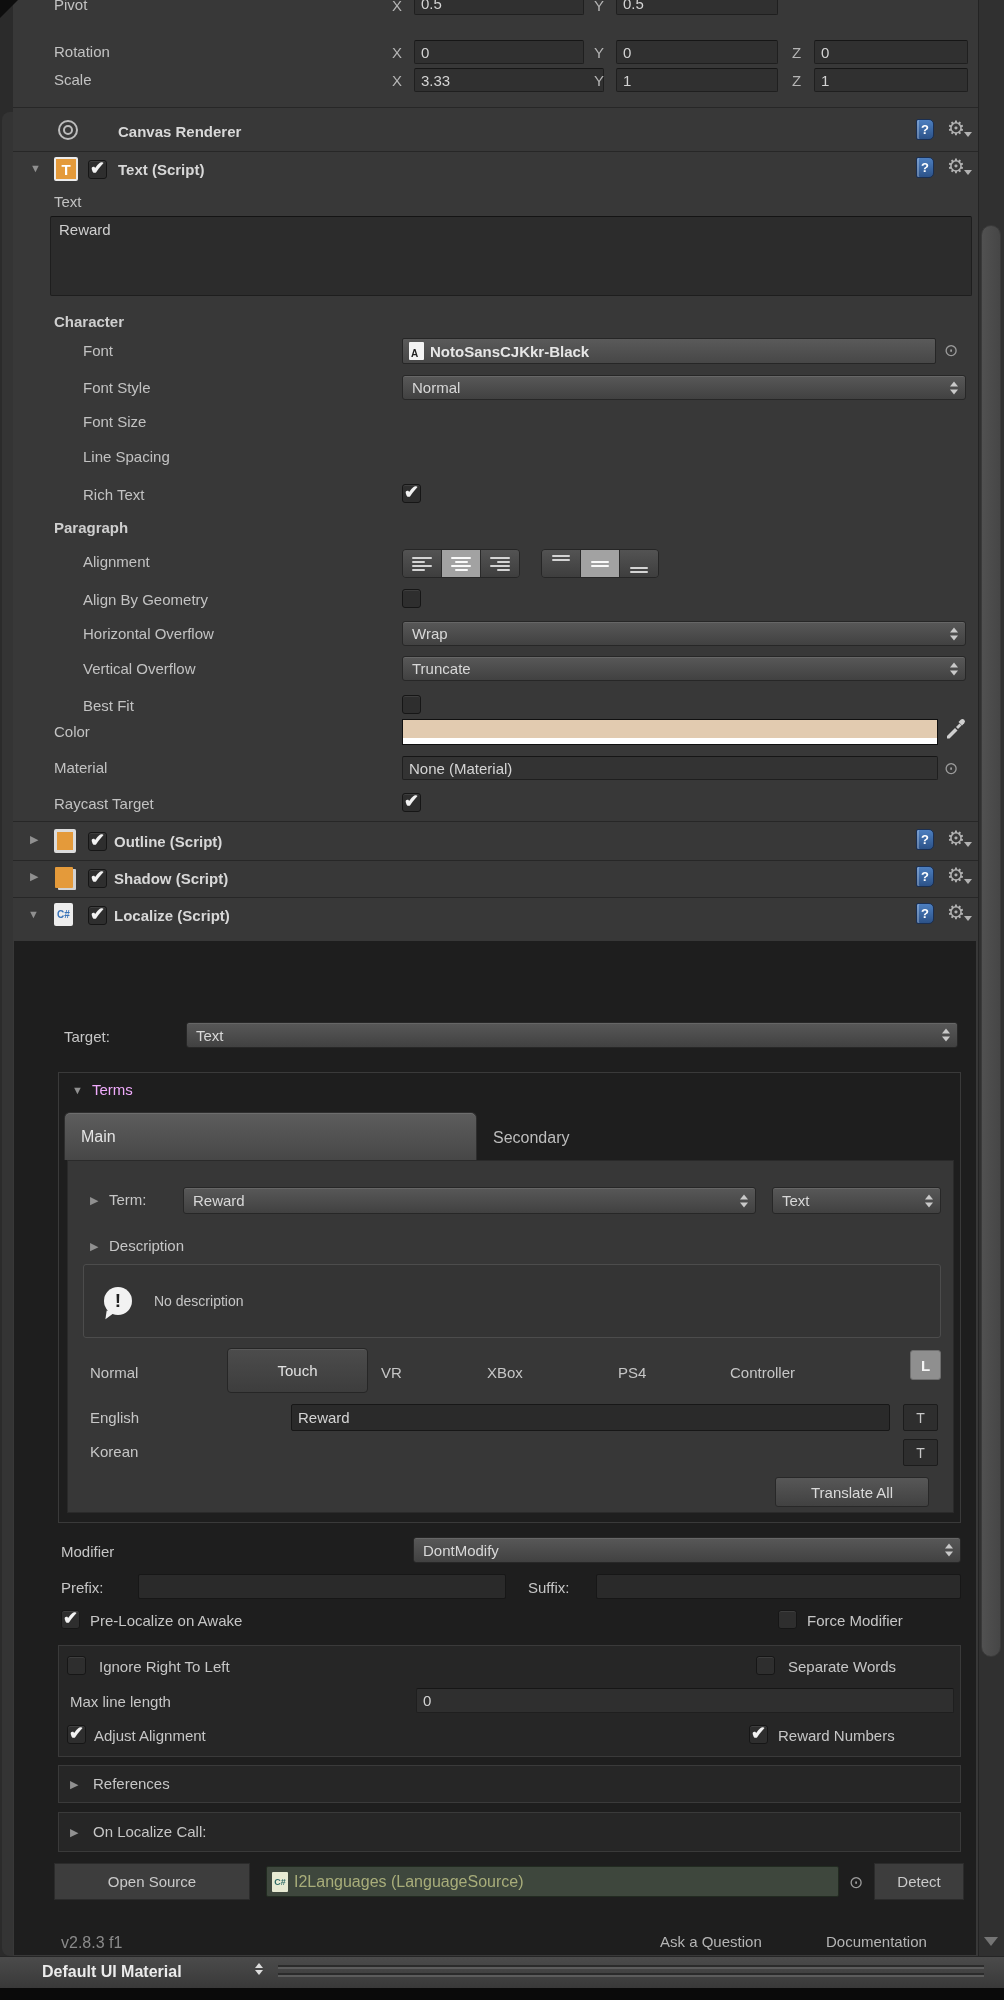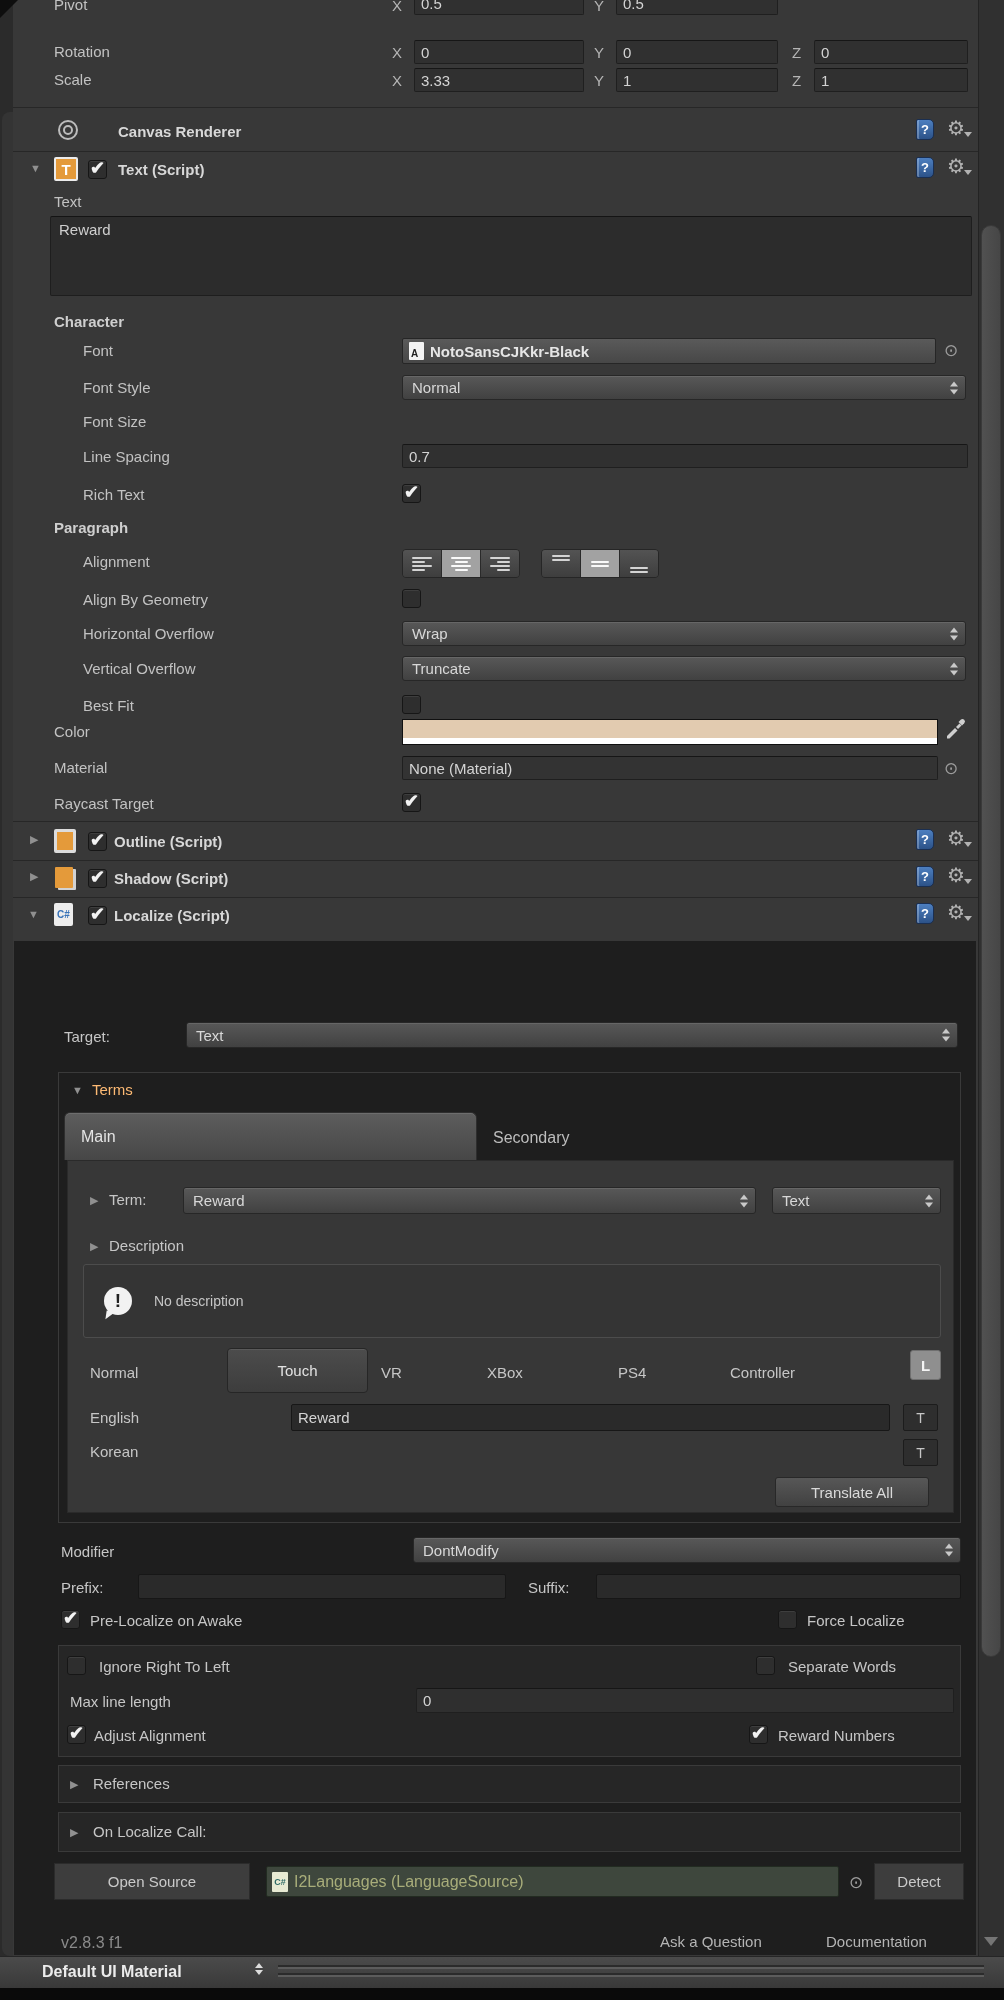--- a/index.html
+++ b/index.html
@@ -135,21 +135,21 @@
   <div class="lbl" style="left:54px;top:43px;">Rotation</div>
   <span class="axis" style="left:392px;top:44px;">X</span>
   <input class="inp" style="left: 414px; top: 40px; width: 170px; height: 24px;" value="0">
   <span class="axis" style="left:594px;top:44px;">Y</span>
   <input class="inp" style="left: 616px; top: 40px; width: 162px; height: 24px;" value="0">
   <span class="axis" style="left:792px;top:44px;">Z</span>
   <input class="inp" style="left: 814px; top: 40px; width: 154px; height: 24px;" value="0">
 
   <div class="lbl" style="left:54px;top:71px;">Scale</div>
   <span class="axis" style="left:392px;top:72px;">X</span>
-  <input class="inp" style="left: 414px; top: 68px; width: 170px; height: 24px;" value="3.33">
+  <input class="inp" style="left: 414px; top: 68px; width: 190px; height: 24px;" value="3.33">
   <span class="axis" style="left:594px;top:72px;">Y</span>
   <input class="inp" style="left: 616px; top: 68px; width: 162px; height: 24px;" value="1">
   <span class="axis" style="left:792px;top:72px;">Z</span>
   <input class="inp" style="left: 814px; top: 68px; width: 154px; height: 24px;" value="1">
 
   <div class="sep" style="top:107px;"></div>
 
   <div class="cricon" style="left:58px;top:120px;"></div>
   <div class="hdr" style="left:118px;top:123px;">Canvas Renderer</div>
   <div class="help" style="left:916px;top:119px;">?</div>
@@ -181,21 +181,20 @@
     <span>Normal</span>
     <span class="spin">
         <i class="up"></i>
         <i class="dn"></i>
       </span>
   </div>
 
   <div class="lbl" style="left:83px;top:413px;">Font Size</div>
 
   <div class="lbl" style="left:83px;top:448px;">Line Spacing</div>
-  <input class="inp" style="left: 402px; top: 444px; width: 566px; height: 24px;" value="0.7">
 
   <div class="lbl" style="left:83px;top:486px;">Rich Text</div>
   <div class="cb on" style="left:402px;top:484px;"></div>
 
   <div class="lbl bold" style="left:54px;top:519px;">Paragraph</div>
 
   <div class="lbl" style="left:83px;top:553px;">Alignment</div>
   <div class="align-group" style="left:402px;top:549px;">
     <div class="align-btn">
         <div class="ha">
@@ -320,21 +319,21 @@
   <div class="dd" style="left:186px;top:1022px;width:772px;height:26px;">
     <span>Text</span>
     <span class="spin">
         <i class="up"></i>
         <i class="dn"></i>
       </span>
   </div>
 
   <div class="obox" style="left:58px;top:1072px;width:903px;height:451px;"></div>
   <div class="fold" style="left:72px;top:1084px;">▼</div>
-  <div class="dlbl" style="left:92px;top:1081px;color:#fdba74;">Terms</div>
+  <div class="dlbl" style="left:92px;top:1081px;color:#f0abfc;">Terms</div>
 
   <div class="maintab" style="left:64px;top:1112px;width:413px;height:48px;">
     <span>Main</span>
   </div>
   <div class="dlbl" style="left:493px;top:1129px;font-size:16px;color:#bdbdbd;">
     <span>Secondary</span>
   </div>
 
   <div class="ibox" style="left:67px;top:1160px;width:887px;height:353px;"></div>
 
@@ -391,21 +390,21 @@
   </div>
 
   <div class="dlbl" style="left:61px;top:1579px;">Prefix:</div>
   <input class="inp" style="left: 138px; top: 1574px; width: 368px; height: 25px; background: rgb(42, 42, 42); border-color: rgb(23, 23, 23);">
   <div class="dlbl" style="left:528px;top:1579px;">Suffix:</div>
   <input class="inp" style="left: 596px; top: 1574px; width: 365px; height: 25px; background: rgb(42, 42, 42); border-color: rgb(23, 23, 23);">
 
   <div class="cb on" style="left:61px;top:1610px;"></div>
   <div class="dlbl" style="left:90px;top:1612px;">Pre-Localize on Awake</div>
   <div class="cb" style="left:778px;top:1610px;"></div>
-  <div class="dlbl" style="left:807px;top:1612px;">Force Localize</div>
+  <div class="dlbl" style="left:807px;top:1612px;">Force Modifier</div>
 
   <div class="gbox" style="left:58px;top:1645px;width:903px;height:112px;"></div>
   <div class="cb" style="left:67px;top:1656px;"></div>
   <div class="dlbl" style="left:99px;top:1658px;">Ignore Right To Left</div>
   <div class="cb" style="left:756px;top:1656px;"></div>
   <div class="dlbl" style="left:788px;top:1658px;">Separate Words</div>
   <div class="dlbl" style="left:70px;top:1693px;">Max line length</div>
   <input class="inp" style="left: 416px; top: 1688px; width: 538px; height: 25px; background: rgb(47, 47, 47);" value="0">
   <div class="cb on" style="left:67px;top:1725px;"></div>
   <div class="dlbl" style="left:94px;top:1727px;">Adjust Alignment</div>

